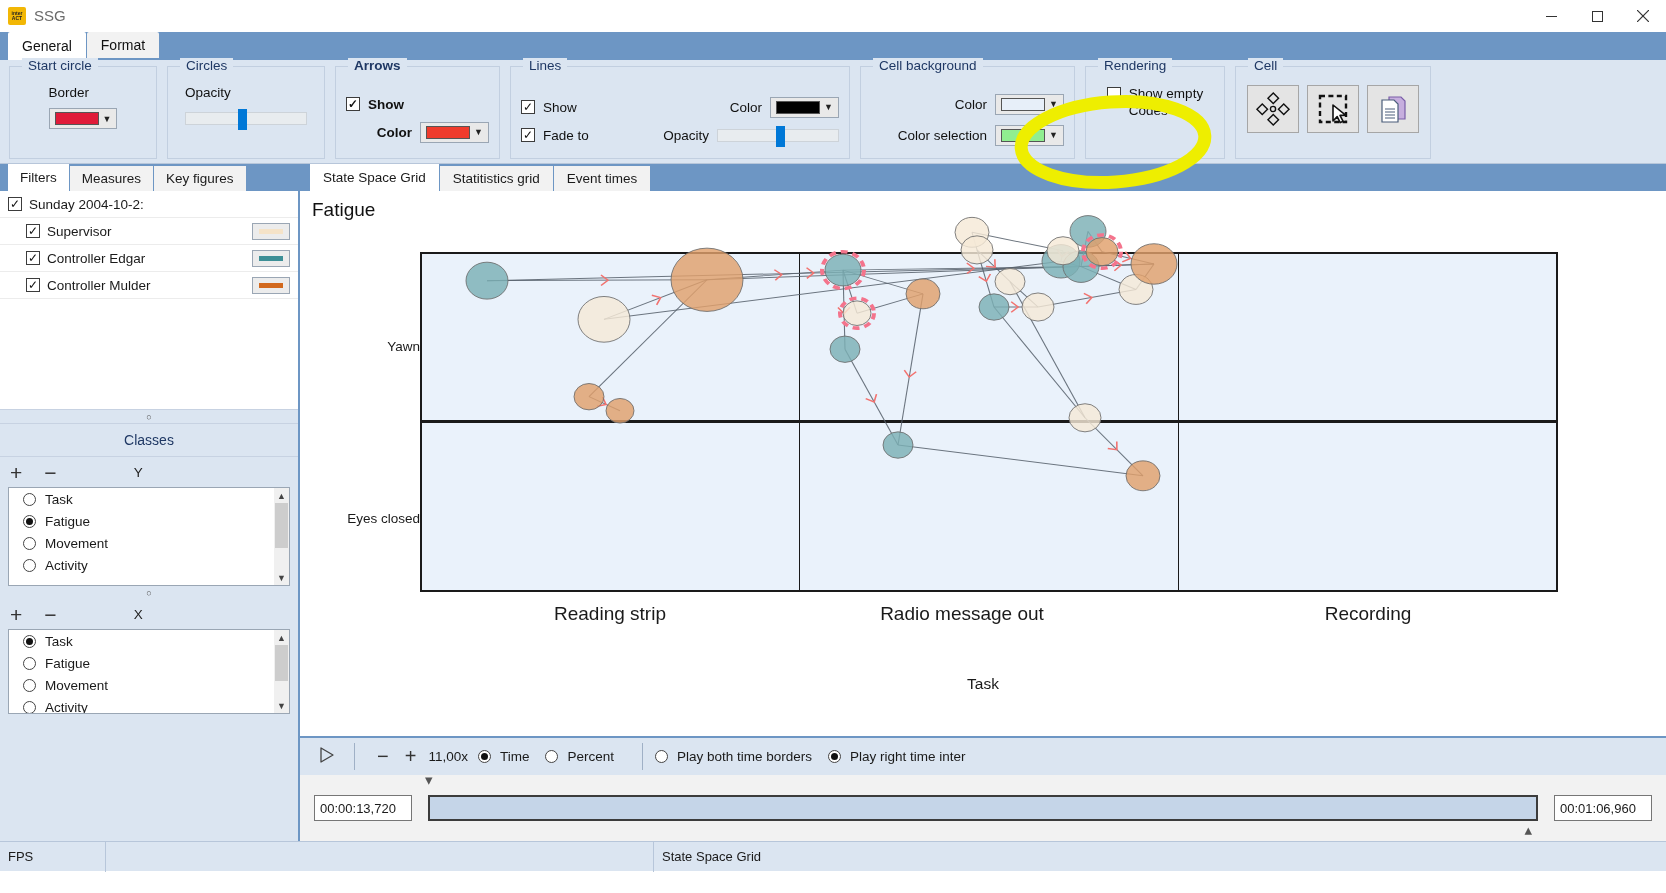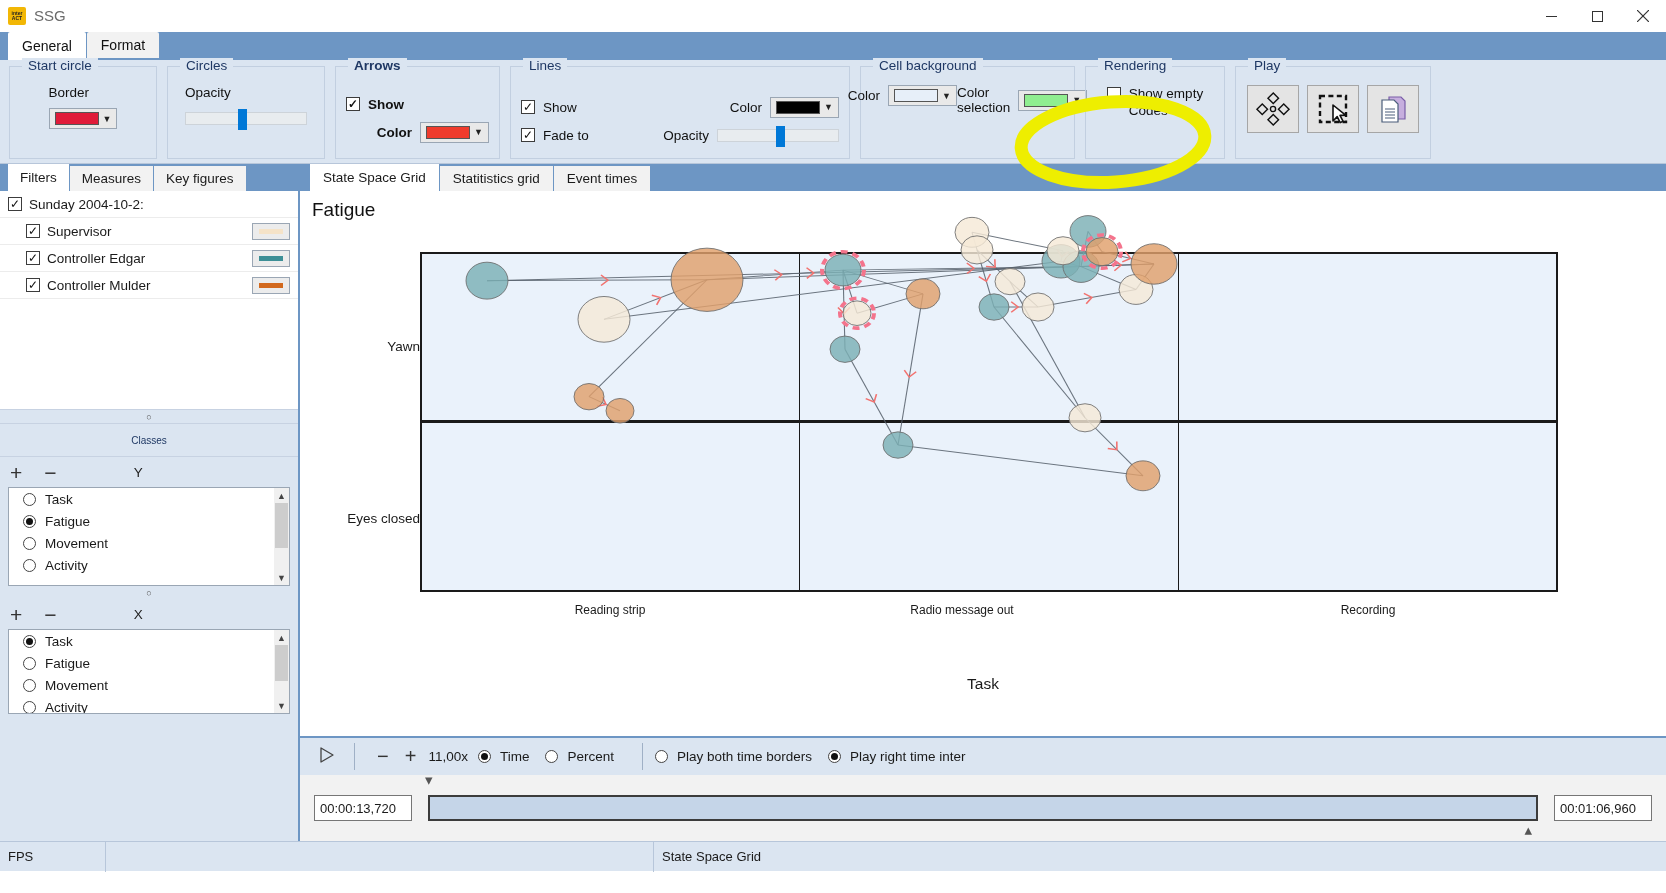--- a/index.html
+++ b/index.html
@@ -95,21 +95,21 @@
   .setrow { height: 27px; display:flex; align-items:center; padding: 0 8px;
             border-bottom: 1px solid #ececec; font-size: 13.5px; }
   .setrow .cb { margin-right: 7px; }
   .setrow.indent { padding-left: 26px; }
   .setrow .swatchbox { margin-left:auto; width: 38px; height: 17px; border:1px solid #9aa6b4;
                        background:#ececec; display:flex; align-items:center; justify-content:center; }
   .setrow .swatchbox i { display:block; width: 24px; height: 5px; }
   .split-dot { height: 13px; background:#dbe5f1; display:flex; align-items:center; justify-content:center;
                color:#555; font-size: 9px; }
   #classes-bar { height: 34px; background:#dbe5f1; display:flex; align-items:center;
-                 justify-content:center; color:#1f3864; font-size:10px;
+                 justify-content:center; color:#1f3864; font-size:14px;
                  border-top:1px solid #c7d2e2; border-bottom:1px solid #c7d2e2;}
   .axis-bar { height: 30px; background:#dbe5f1; display:flex; align-items:center; padding: 0 10px; }
   .axis-bar .pm { font-size: 21px; color:#333; margin-right: 22px; line-height: 1; }
   .axis-bar .axname { flex:1; text-align:center; font-size: 13.5px; color:#222; margin-right: 90px; }
   .radiolist { background:#fff; border:1px solid #9aa6b4; margin: 0 8px; position:relative;
                overflow:hidden; }
   .radiorow { height: 22px; display:flex; align-items:center; padding-left: 14px; font-size: 13.5px; }
   .rdo { width: 13px; height: 13px; border-radius: 50%; border: 1px solid #444; background:#fff;
          margin-right: 9px; display:inline-flex; align-items:center; justify-content:center; }
   .rdo.on::after { content:''; width: 7px; height: 7px; border-radius:50%; background:#111; }
@@ -124,21 +124,21 @@
   #main-tabs { height:27px; display:flex; align-items:flex-end; background:#6d96c4; padding-left: 10px; }
   .mtab { height: 25px; padding: 0 13px; display:flex; align-items:center; background:#f2f2f2;
           font-size: 13.5px; margin-right: 1px; }
   .mtab.active { background:#fff; height:27px; }
   #plotwrap { flex:1; background:#fff; position:relative; }
   #plot-title { position:absolute; left: 12px; top: 8px; font-size: 19px; color:#111; }
   #grid-area { position:absolute; left:120px; top:61px; width: 1138px; height: 340px; }
   .gcell { position:absolute; background:#eaf2fb; border:1px solid #1a1a1a; }
   #ylab-yawn { position:absolute; left:30px; top:148px; width:90px; text-align:right; font-size:13.5px; }
   #ylab-eyes { position:absolute; left:10px; top:320px; width:110px; text-align:right; font-size:13.5px; }
-  .xlab { position:absolute; top: 412px; text-align:center; font-size: 12px; }
+  .xlab { position:absolute; top: 412px; text-align:center; font-size: 19px; }
   #xaxis-title { position:absolute; left:0; right:0; top: 484px; text-align:center; font-size: 15.5px; }
 
   
   #playbar { height: 39px; background:#dbe5f1; border-top: 2px solid #6d96c4;
              display:flex; align-items:center; padding-left: 12px; }
   #playbar .sep { width:1px; height: 27px; background:#9fb0c6; margin: 0 12px; }
   .radio-opt { display:flex; align-items:center; font-size: 13.5px; margin-right: 16px; }
   #zoomval { font-size: 13.5px; margin: 0 10px 0 6px; }
 
   
@@ -243,21 +243,21 @@
     <div style="display:flex;align-items:center;width:100%;">
       <span class="cbx">✓</span>
       <span class="lbl" style="margin-left:8px;">Fade to</span>
       <span class="lbl" style="margin-left:auto;margin-right:8px;">Opacity</span>
       <span class="slider">
         <span class="thumb" id="th-lines" style="left: 58.22px;"></span>
       </span>
     </div>
   </div>
 
-  <div class="rgroup" style="width:215px; padding-top:18px; flex-direction:row;">
+  <div class="rgroup" style="width:215px; padding-top:18px; flex-direction:column;">
     <span class="gtitle">Cell background</span>
     <div style="display:flex;align-items:center;width:100%;margin-bottom:10px;justify-content:flex-end;">
       <span class="lbl" style="margin-right:8px;">Color</span>
       <span class="colorbox">
         <span class="swatch" id="sw-cellbg" style="background: rgb(231, 239, 249);"></span>
         <span class="carT">▼</span>
       </span>
     </div>
     <div style="display:flex;align-items:center;width:100%;justify-content:flex-end;">
       <span class="lbl" style="margin-right:8px;">Color selection</span>
@@ -273,21 +273,21 @@
     <div style="display:flex;align-items:flex-start;">
       <span class="cbx" style="margin-top:2px;"></span>
       <span style="margin-left:8px;line-height:17px;">
         <span class="lbl" style="display:block;">Show empty</span>
         <span class="lbl" style="display:block;">Codes</span>
       </span>
     </div>
   </div>
 
   <div class="rgroup" style="width:196px; padding-top:18px;">
-    <span class="gtitle">Play</span>
+    <span class="gtitle">Cell</span>
     <div class="gbtn">
       <svg width="36" height="36" viewBox="0 0 36 36">
         <g fill="none" stroke="#111" stroke-width="1.4">
           <rect x="14.5" y="3.5" width="7.5" height="7.5" transform="rotate(45 18.25 7.25)"></rect>
           <rect x="14.5" y="25" width="7.5" height="7.5" transform="rotate(45 18.25 28.75)"></rect>
           <rect x="3.5" y="14.5" width="7.5" height="7.5" transform="rotate(45 7.25 18.25)"></rect>
           <rect x="25" y="14.5" width="7.5" height="7.5" transform="rotate(45 28.75 18.25)"></rect>
           <circle cx="18" cy="18" r="2.6"></circle>
         </g>
       </svg>

